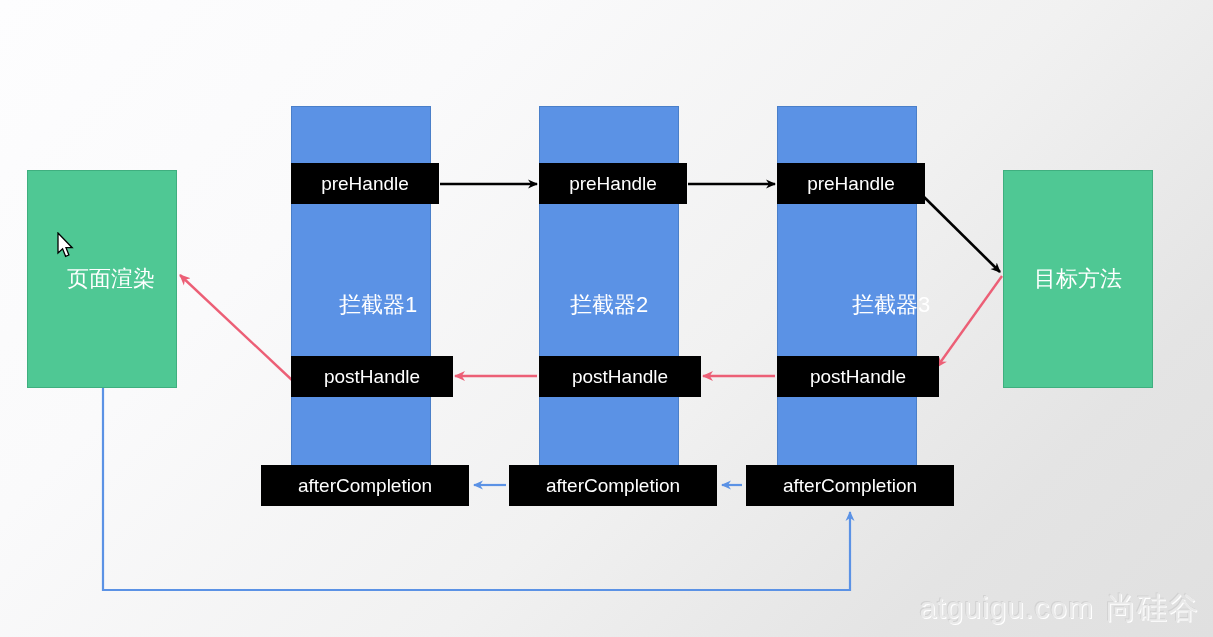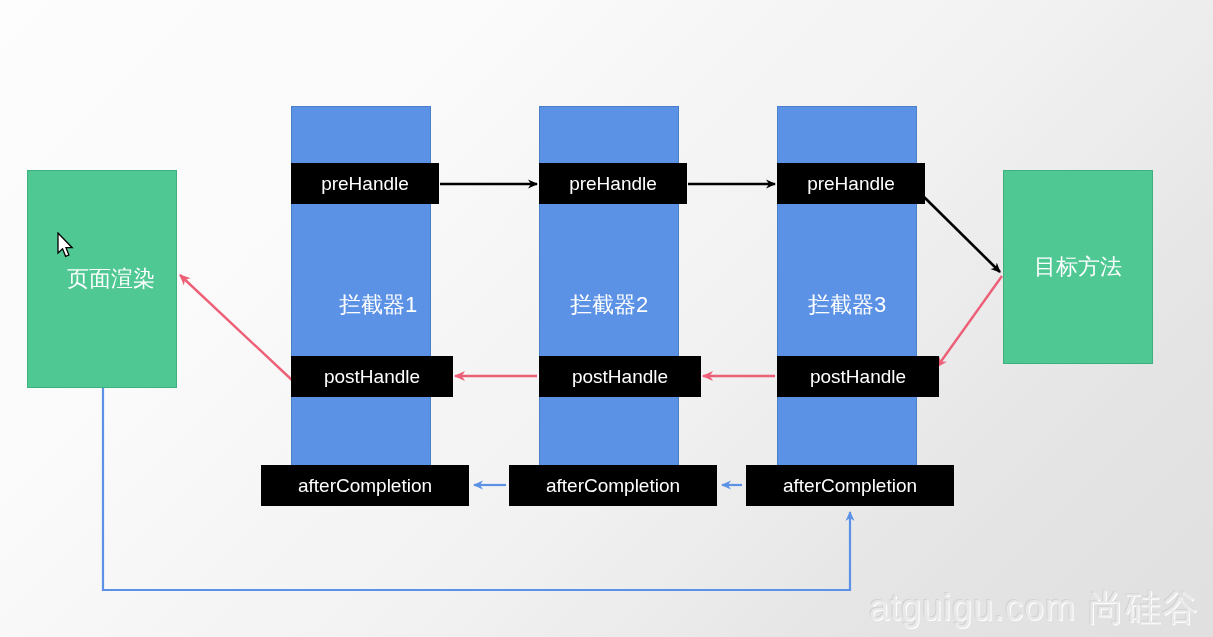--- a/index.html
+++ b/index.html
@@ -75,21 +75,21 @@
     line-height: 26px;
     white-space: nowrap;
     box-sizing: border-box;
   }
 
   
   #watermark {
     position: absolute;
     right: 14px;
     bottom: 7px;
-    font-size: 36px;
+    font-size: 30px;
     line-height: 44px;
     color: #e9e9e9;
     letter-spacing: 1px;
     white-space: nowrap;
     text-shadow: 1px 1px 0 #ffffff, -1px -1px 0 #d2d2d2;
   }
   #watermark .cn { margin-left: 12px; }
 
   
   #cursor {
@@ -151,27 +151,27 @@
       <polyline points="103,388 103,590 850,590 850,512" fill="none" stroke="#5b92e5" stroke-width="2.2" marker-end="url(#ah-blue)"></polyline>
     </g>
   </svg>
 
   <div class="col" style="left:291px; top:106px; width:140px; height:398px;"></div>
   <div class="col" style="left:539px; top:106px; width:140px; height:398px;"></div>
   <div class="col" style="left:777px; top:106px; width:140px; height:398px;"></div>
 
   <div class="col-label" style="left:291px; top:292px; width:140px;margin-left:17px;">拦截器1</div>
   <div class="col-label" style="left:539px; top:292px; width:140px;">拦截器2</div>
-  <div class="col-label" style="left:777px; top:292px; width:140px;">拦截器3</div>
+  <div class="col-label" style="left:777px; top:292px; width:140px;padding-left:44px;">拦截器3</div>
 
   <div class="green-box" style="left:27px; top:170px; width:150px; height:218px;padding-left:18px;">
     <span>页面渲染</span>
   </div>
 
-  <div class="green-box" style="left:1003px; top:170px; width:150px; height:194px;">
+  <div class="green-box" style="left:1003px; top:170px; width:150px; height:218px;">
     <span>目标方法</span>
   </div>
 
   <div class="blk" style="left:291px; top:163px; width:148px; height:41px;">preHandle</div>
   <div class="blk" style="left:539px; top:163px; width:148px; height:41px;">preHandle</div>
   <div class="blk" style="left:777px; top:163px; width:148px; height:41px;">preHandle</div>
 
   <div class="blk" style="left:291px; top:356px; width:162px; height:41px;">postHandle</div>
   <div class="blk" style="left:539px; top:356px; width:162px; height:41px;">postHandle</div>
   <div class="blk" style="left:777px; top:356px; width:162px; height:41px;">postHandle</div>

